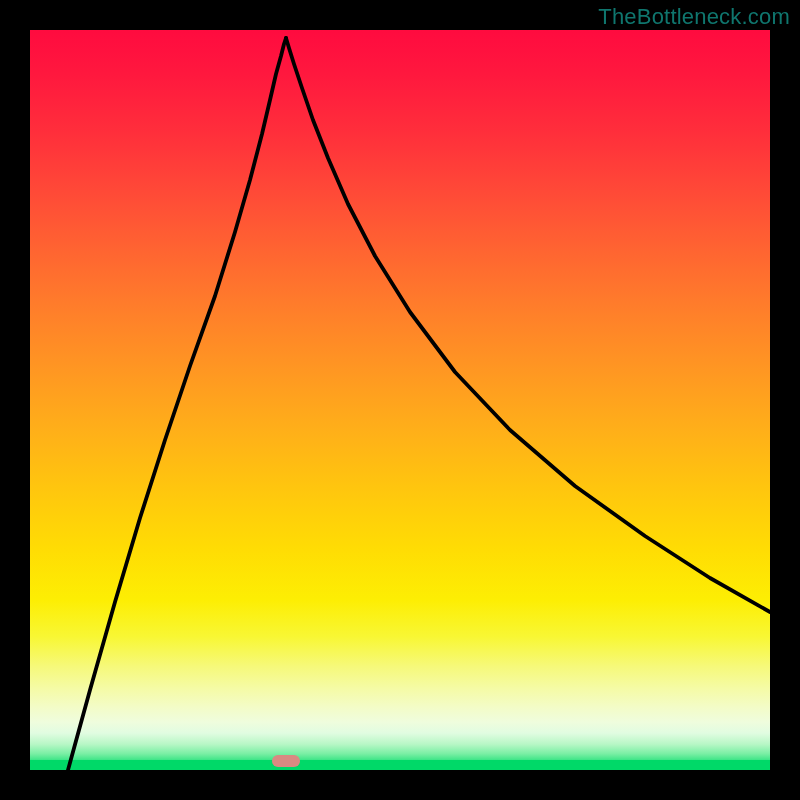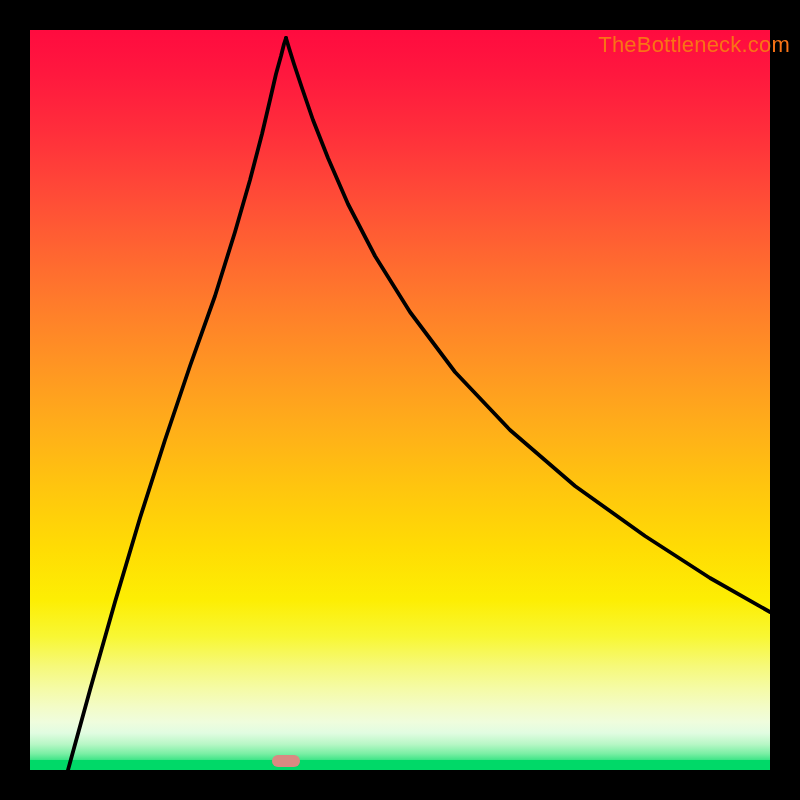--- a/index.html
+++ b/index.html
@@ -80,26 +80,25 @@
     width: 28px;
     height: 12px;
     border-radius: 6px;
     background: #d98a82;
     transform: translate(-50%, -50%);
   }
   .watermark {
     position: absolute;
     top: 4px;
     right: 10px;
-    color: #f97316;
+    color: #0f766e;
     font-size: 22px;
     font-weight: 500;
     letter-spacing: 0.2px;
     user-select: none;
-    margin-top: 28px;
   }
 </style>
 </head>
 <body>
 
 <div class="frame">
 
   <div class="plot-area">
     <div class="gradient"></div>
     <div class="green-band"></div>

